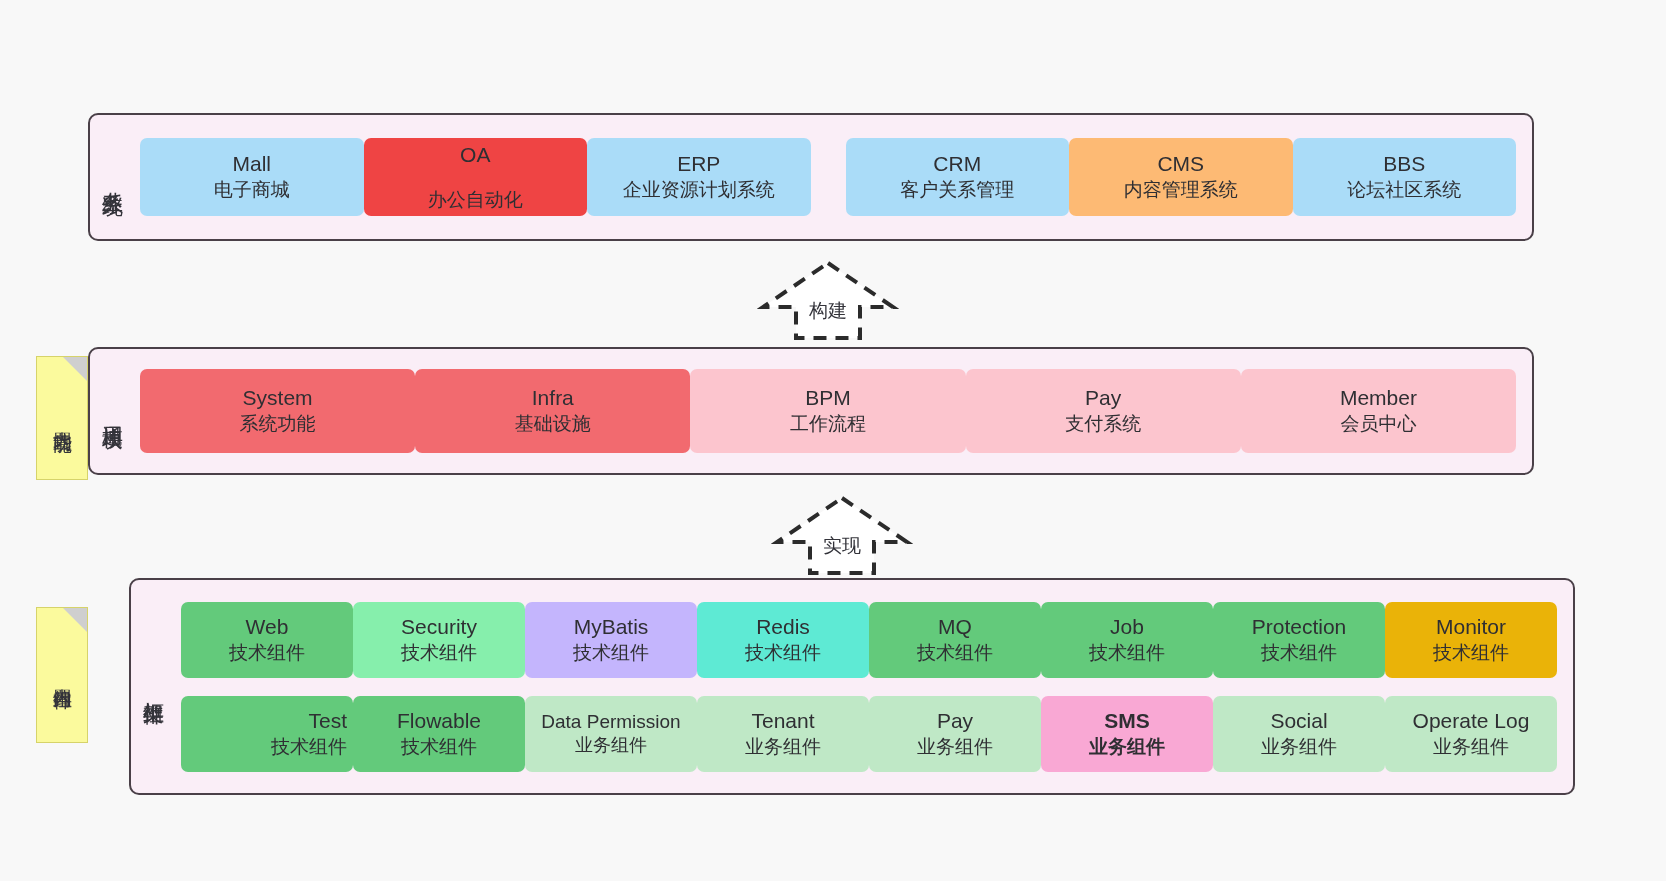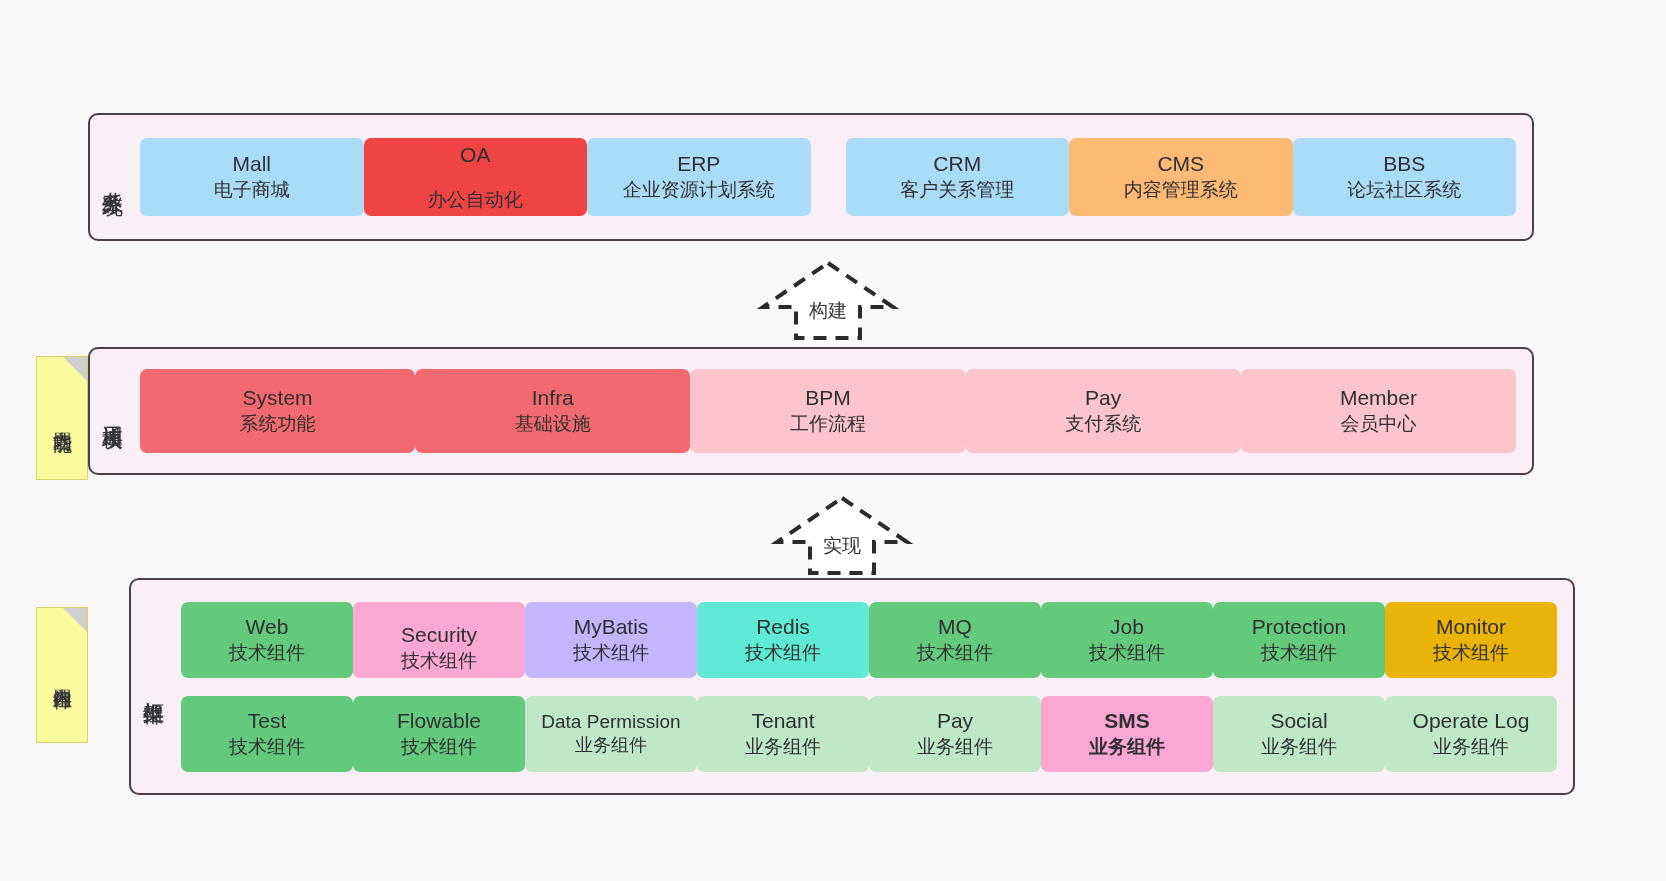--- a/index.html
+++ b/index.html
@@ -226,21 +226,21 @@
 
   <div class="layer" id="layer-framework" style="left:88px; top:578px; width:1446px; height:217px;margin-left:41px;">
     <div class="layer-title">框架组件</div>
     <div class="layer-body">
 
       <div class="row">
         <div class="box h-comp" style="background: rgb(99, 202, 123);">
           <span class="en">Web</span>
           <span class="cn">技术组件</span>
         </div>
-        <div class="box h-comp" style="background: #f9a8d4; justify-content: flex-end;">
+        <div class="box h-comp" style="background: #86efac;">
           <span class="en">Security</span>
           <span class="cn">技术组件</span>
         </div>
         <div class="box h-comp" style="background: #c4b5fd;">
           <span class="en">MyBatis</span>
           <span class="cn">技术组件</span>
         </div>
         <div class="box h-comp" style="background: #5eead4;">
           <span class="en">Redis</span>
           <span class="cn">技术组件</span>
@@ -257,21 +257,21 @@
           <span class="en">Protection</span>
           <span class="cn">技术组件</span>
         </div>
         <div class="box h-comp" style="background: #eab308;">
           <span class="en">Monitor</span>
           <span class="cn">技术组件</span>
         </div>
       </div>
 
       <div class="row">
-        <div class="box h-comp" style="background: rgb(99, 202, 123);">
+        <div class="box h-comp" style="background: rgb(99, 202, 123); align-items: flex-end;">
           <span class="en">Test</span>
           <span class="cn">技术组件</span>
         </div>
         <div class="box h-comp" style="background: rgb(99, 202, 123);">
           <span class="en">Flowable</span>
           <span class="cn">技术组件</span>
         </div>
         <div class="box h-comp three-line" style="background: rgb(191, 232, 198);">
           <span class="en">Data Permission</span>
           <span class="cn">业务组件</span>

